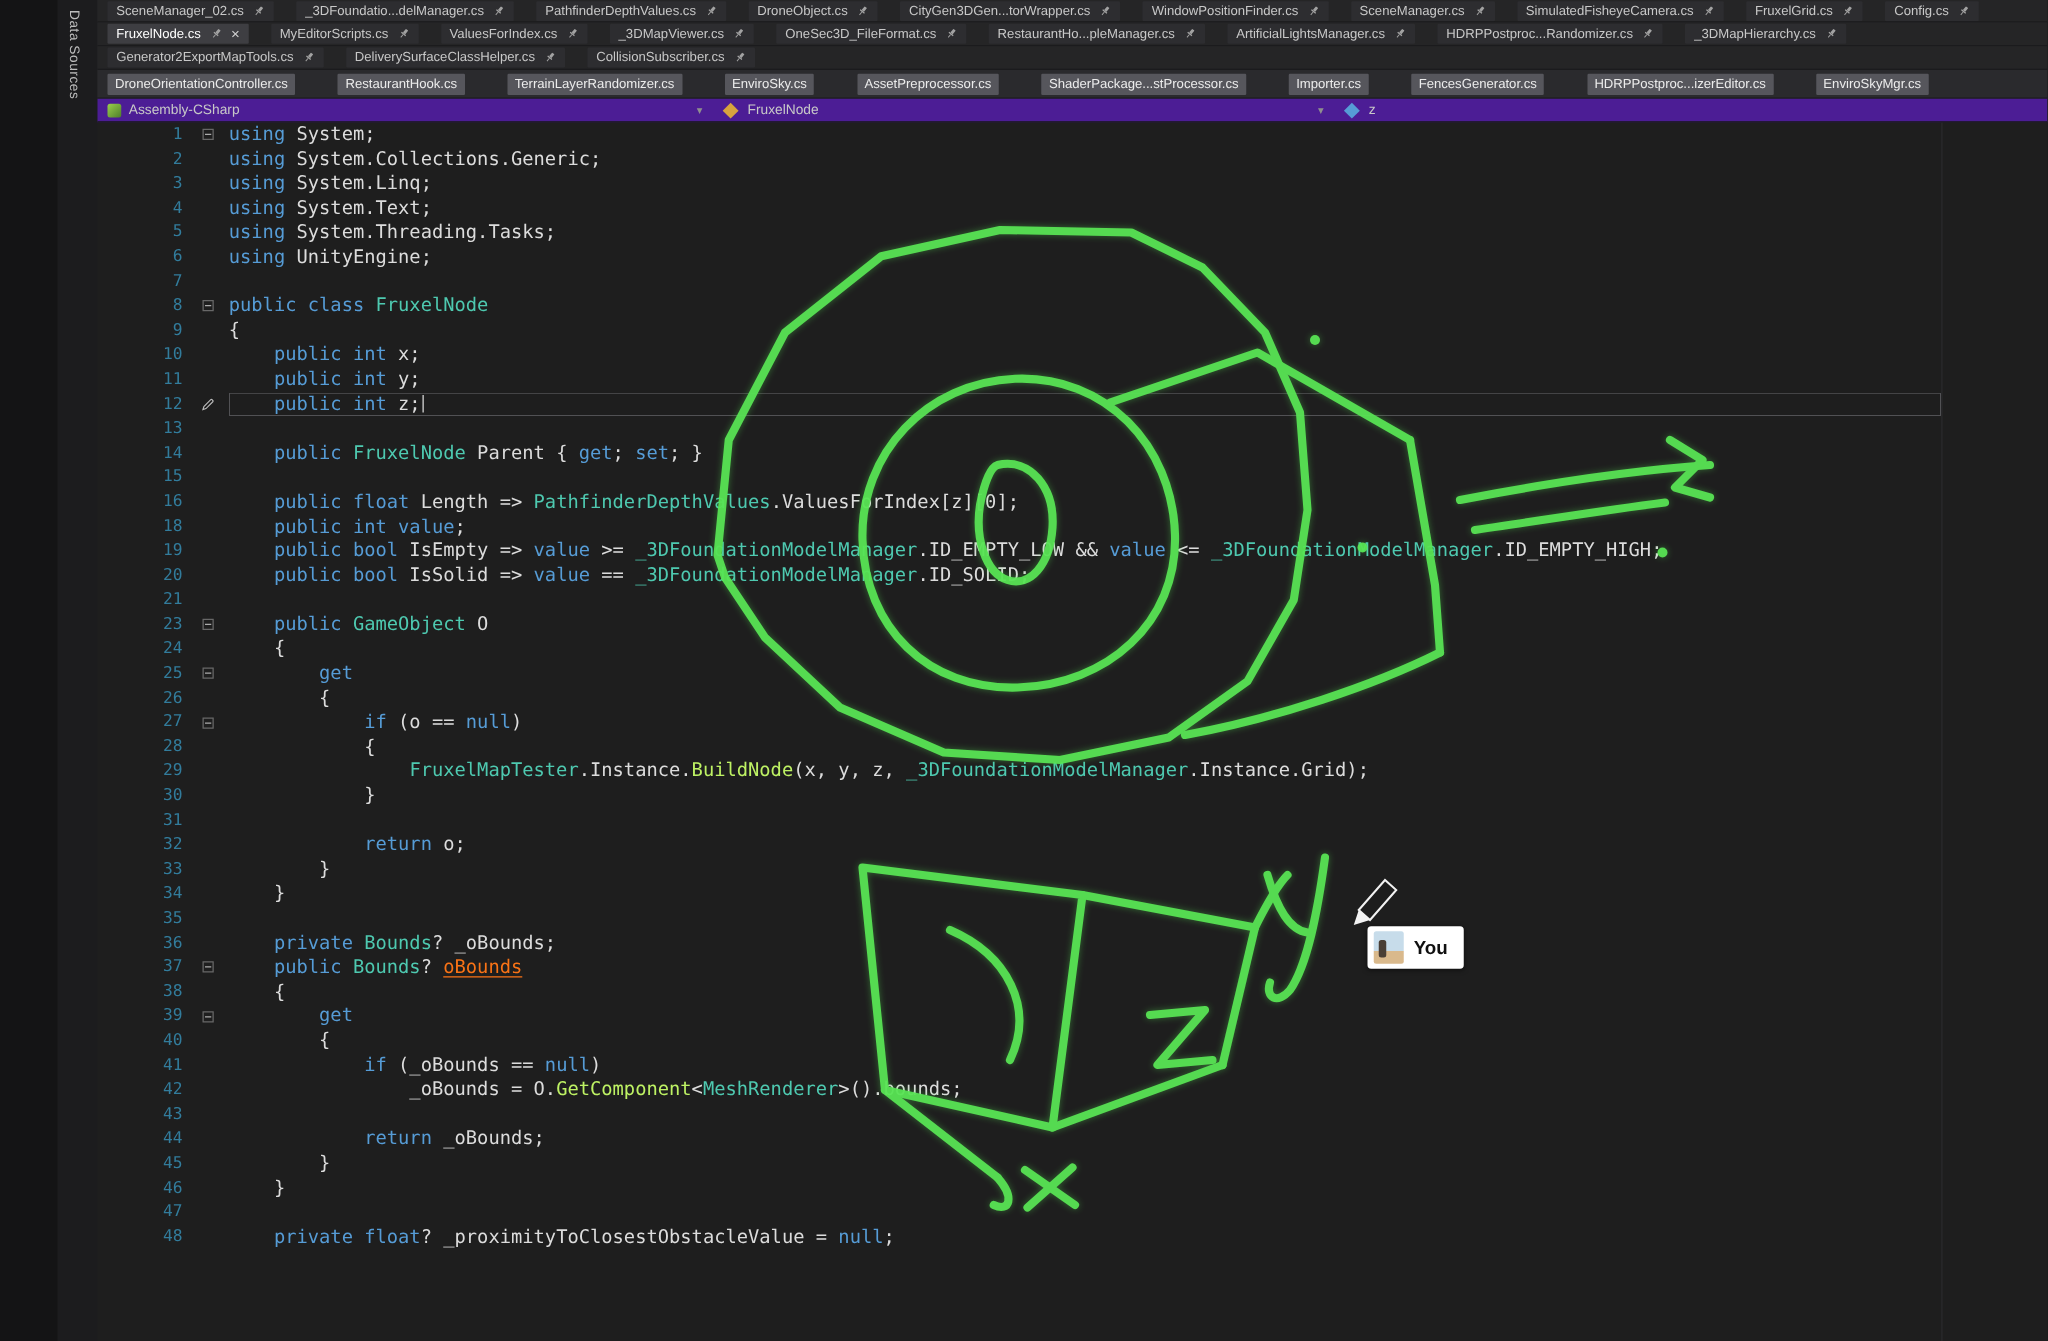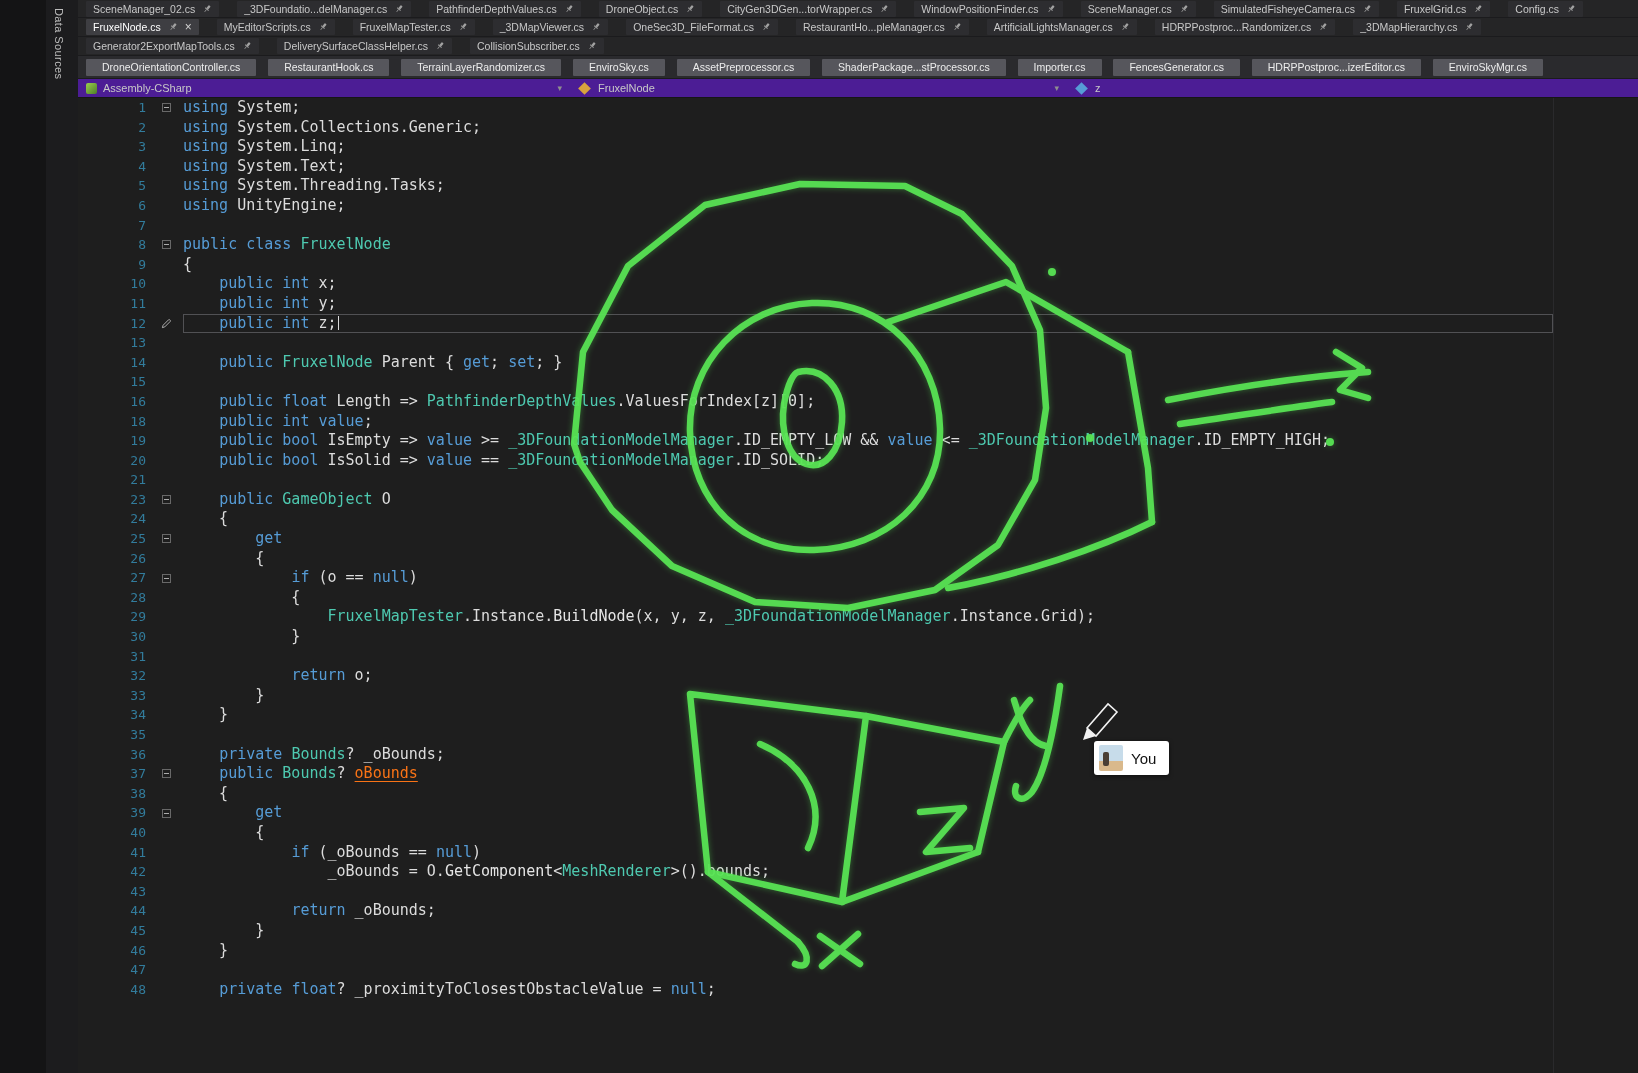--- a/index.html
+++ b/index.html
@@ -14,21 +14,21 @@
           letter-spacing:.4px;padding:2px 3px}
 
   
   .tabwell{position:absolute;left:78px;top:0;right:0;background:#252526}
   .trow{display:flex;align-items:center;gap:18px;padding:0 8px;height:19px;background:#252526;
         border-bottom:1px solid #1b1b1d;overflow:hidden}
   .trow1{height:18px}
   .trow4{height:23px;background:#2a2a2d;gap:0;justify-content:space-between;padding:0 95px 0 8px}
   .tab{display:flex;align-items:center;flex:none;height:16px;padding:0 7px;background:#2d2d30;
        color:#c8c8c8;font-size:10.5px;white-space:nowrap;border-radius:1px}
-  .trow4 .tab{background:#56565c;color:#ececec;height:17px;padding:0 16px}
+  .trow4 .tab{background:#56565c;color:#ececec;height:17px;padding:0 6px}
   .tab.active{background:#3e3e42;color:#ffffff}
   .tab-pin{display:inline-flex;margin-left:7px;color:#a2a2a2}
   .tab-close{margin-left:7px;color:#d2d2d2;font-size:12px;line-height:1}
 
   
   .navbar{position:absolute;left:78px;top:79px;right:0;height:19px;display:flex;align-items:stretch;
           background:#4c1d95;border-bottom:1px solid #161617;font-size:11px;color:#c8c8c8}
   .combo{display:flex;align-items:center;padding:0 8px}
   .combo-project{width:492px}
   .combo-type{width:497px}
@@ -43,37 +43,37 @@
   .editor{position:absolute;left:78px;top:98px;right:0;bottom:0;background:#1e1e1e;
           font-family:"DejaVu Sans Mono",monospace;font-size:15px;color:#dcdcdc}
   .lines{position:absolute;left:0;top:0;right:85px}
   .line{display:flex;height:19.6px;line-height:19.6px;white-space:pre}
   .ln{flex:none;width:72px;text-align:right;color:#327c9c;font-size:13px;padding-right:4px}
   .gut{flex:none;width:33px;display:flex;align-items:center;justify-content:center}
   .codewrap{flex:1;min-width:0;position:relative}
   .line.active .codewrap{box-shadow:inset 0 0 0 1px #515154}
   .tk-k{color:#569cd6}
   .tk-t{color:#4ec9b0}
-  .tk-m{color:#e5e5e5}
+  .tk-m{color:#bef264}
   .tk-p{color:#dcdcdc}
   .tk-u{color:#f97316;text-decoration:underline;text-underline-offset:3px}
   .foldbox{width:9px;height:9px;border:1px solid #686868;background-color:#1e1e1e;
            background-image:linear-gradient(#ababab,#ababab);background-repeat:no-repeat;
            background-position:center;background-size:5px 1px}
   .caret{display:inline-block;width:1.5px;height:14px;background:#dcdcdc;vertical-align:-2px;margin-left:1px}
   .right-strip{position:absolute;top:0;bottom:0;right:0;width:85px;border-left:1px solid #2a2a2c;background:#1e1e1e}
 
   
   .annotation{position:absolute;left:0;top:0;width:1638px;height:1073px;pointer-events:none;z-index:40}
   .you-chip{position:absolute;left:1094px;top:741px;height:34px;z-index:41;background:#ffffff;border-radius:3px;
             display:flex;align-items:center;gap:8px;padding:4px 13px 4px 5px;box-shadow:0 1px 4px rgba(0,0,0,.55)}
   .you-avatar{width:24px;height:26px;border-radius:2px;position:relative;overflow:hidden;
               background:linear-gradient(180deg,#c7dcea 0 60%,#d9b98c 60% 100%)}
   .you-avatar::after{content:"";position:absolute;left:4px;top:7px;width:6px;height:14px;background:#4a3f35;border-radius:2px}
-  .you-text{font-size:15px;font-weight:normal;color:#101010}
+  .you-text{font-size:15px;font-weight:bold;color:#101010}
 </style>
 </head>
 <body>
 
 <div class="left-rail">
   <div class="vlabel">Data Sources</div>
 </div>
 
 <div class="tabwell">
   <div class="trow trow1">
@@ -218,21 +218,21 @@
           <svg viewBox="0 0 12 12" width="10" height="10">
             <g transform="rotate(40 6 6)" fill="currentColor">
               <rect x="4.6" y="1" width="2.8" height="4.6" rx=".5"></rect>
               <rect x="3.3" y="5.6" width="5.4" height="1.3" rx=".4"></rect>
               <rect x="5.55" y="6.9" width=".9" height="3.6"></rect>
             </g>
           </svg>
         </span>
       </div>
       <div class="tab">
-        <span>FruxelMapTester.cs</span>
+        <span>ValuesForIndex.cs</span>
         <span class="tab-pin">
           <svg viewBox="0 0 12 12" width="10" height="10">
             <g transform="rotate(40 6 6)" fill="currentColor">
               <rect x="4.6" y="1" width="2.8" height="4.6" rx=".5"></rect>
               <rect x="3.3" y="5.6" width="5.4" height="1.3" rx=".4"></rect>
               <rect x="5.55" y="6.9" width=".9" height="3.6"></rect>
             </g>
           </svg>
         </span>
       </div>

